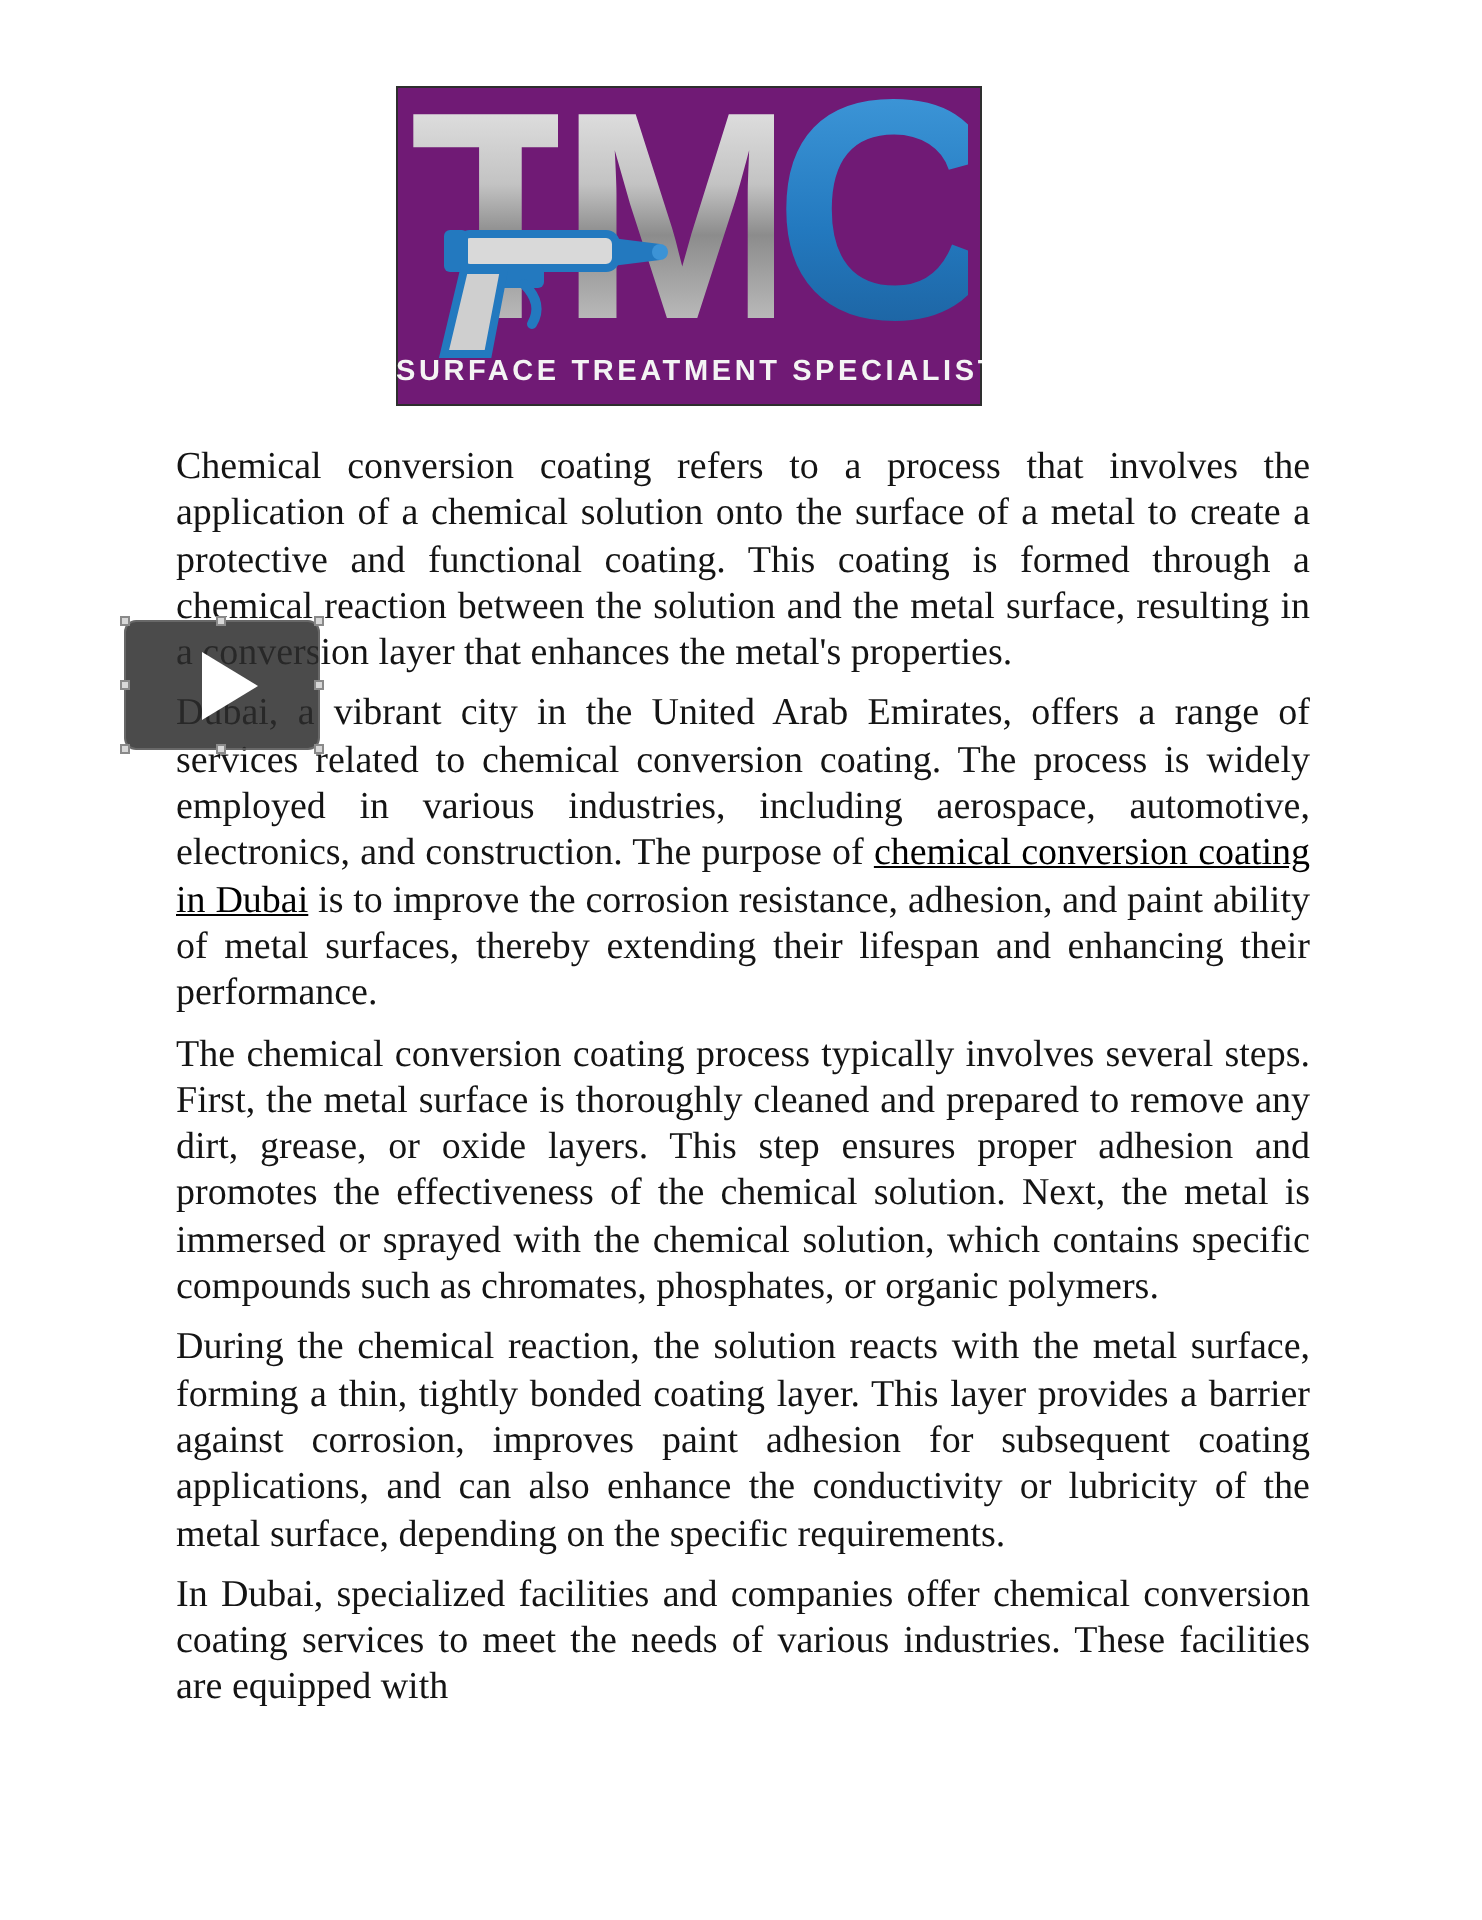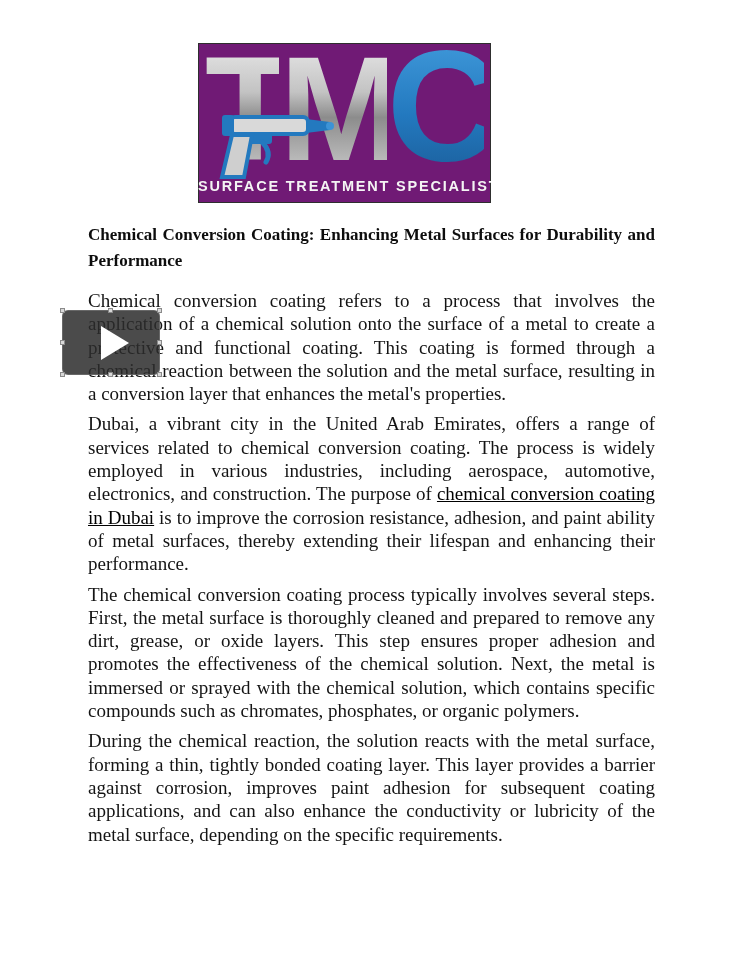--- a/index.html
+++ b/index.html
@@ -81,30 +81,30 @@
       <rect x="40" y="23" width="28" height="12" rx="3" fill="#2379bf"></rect>
 
       <path d="M58 33 q10 10 4 20" fill="none" stroke="#2379bf" stroke-width="5" stroke-linecap="round"></path>
 
       <polygon points="28,26 48,26 40,68 18,68" fill="#cfcfcf" stroke="#2379bf" stroke-width="4"></polygon>
     </svg>
     <div class="logo-tagline">SURFACE TREATMENT SPECIALIST</div>
   </div>
 
   <div class="content">
-    <h1 class="doc-title">Chemical Conversion Coating: Enhancing Metal Surfaces for Durability and Performance</h1>
 
     <p>Chemical conversion coating refers to a process that involves the application of a chemical solution onto the surface of a metal to create a protective and functional coating. This coating is formed through a chemical reaction between the solution and the metal surface, resulting in a conversion layer that enhances the metal's properties.</p>
 
     <p><span>Dubai, a vibrant city in the United Arab Emirates, offers a range of services related to chemical conversion coating. The process is widely employed in various industries, including aerospace, automotive, electronics, and construction. The purpose of </span><a class="doclink" href="#">chemical conversion coating in Dubai</a><span> is to improve the corrosion resistance, adhesion, and paint ability of metal surfaces, thereby extending their lifespan and enhancing their performance.</span></p>
 
     <p>The chemical conversion coating process typically involves several steps. First, the metal surface is thoroughly cleaned and prepared to remove any dirt, grease, or oxide layers. This step ensures proper adhesion and promotes the effectiveness of the chemical solution. Next, the metal is immersed or sprayed with the chemical solution, which contains specific compounds such as chromates, phosphates, or organic polymers.</p>
 
     <p>During the chemical reaction, the solution reacts with the metal surface, forming a thin, tightly bonded coating layer. This layer provides a barrier against corrosion, improves paint adhesion for subsequent coating applications, and can also enhance the conductivity or lubricity of the metal surface, depending on the specific requirements.</p>
 
+    <p>In Dubai, specialized facilities and companies offer chemical conversion coating services to meet the needs of various industries. These facilities are equipped with</p>
   </div>
 
   <div class="video-overlay">
     <div class="play-triangle"></div>
     <div class="handle h-tl"></div>
     <div class="handle h-tm"></div>
     <div class="handle h-tr"></div>
     <div class="handle h-ml"></div>
     <div class="handle h-mr"></div>
     <div class="handle h-bl"></div>

